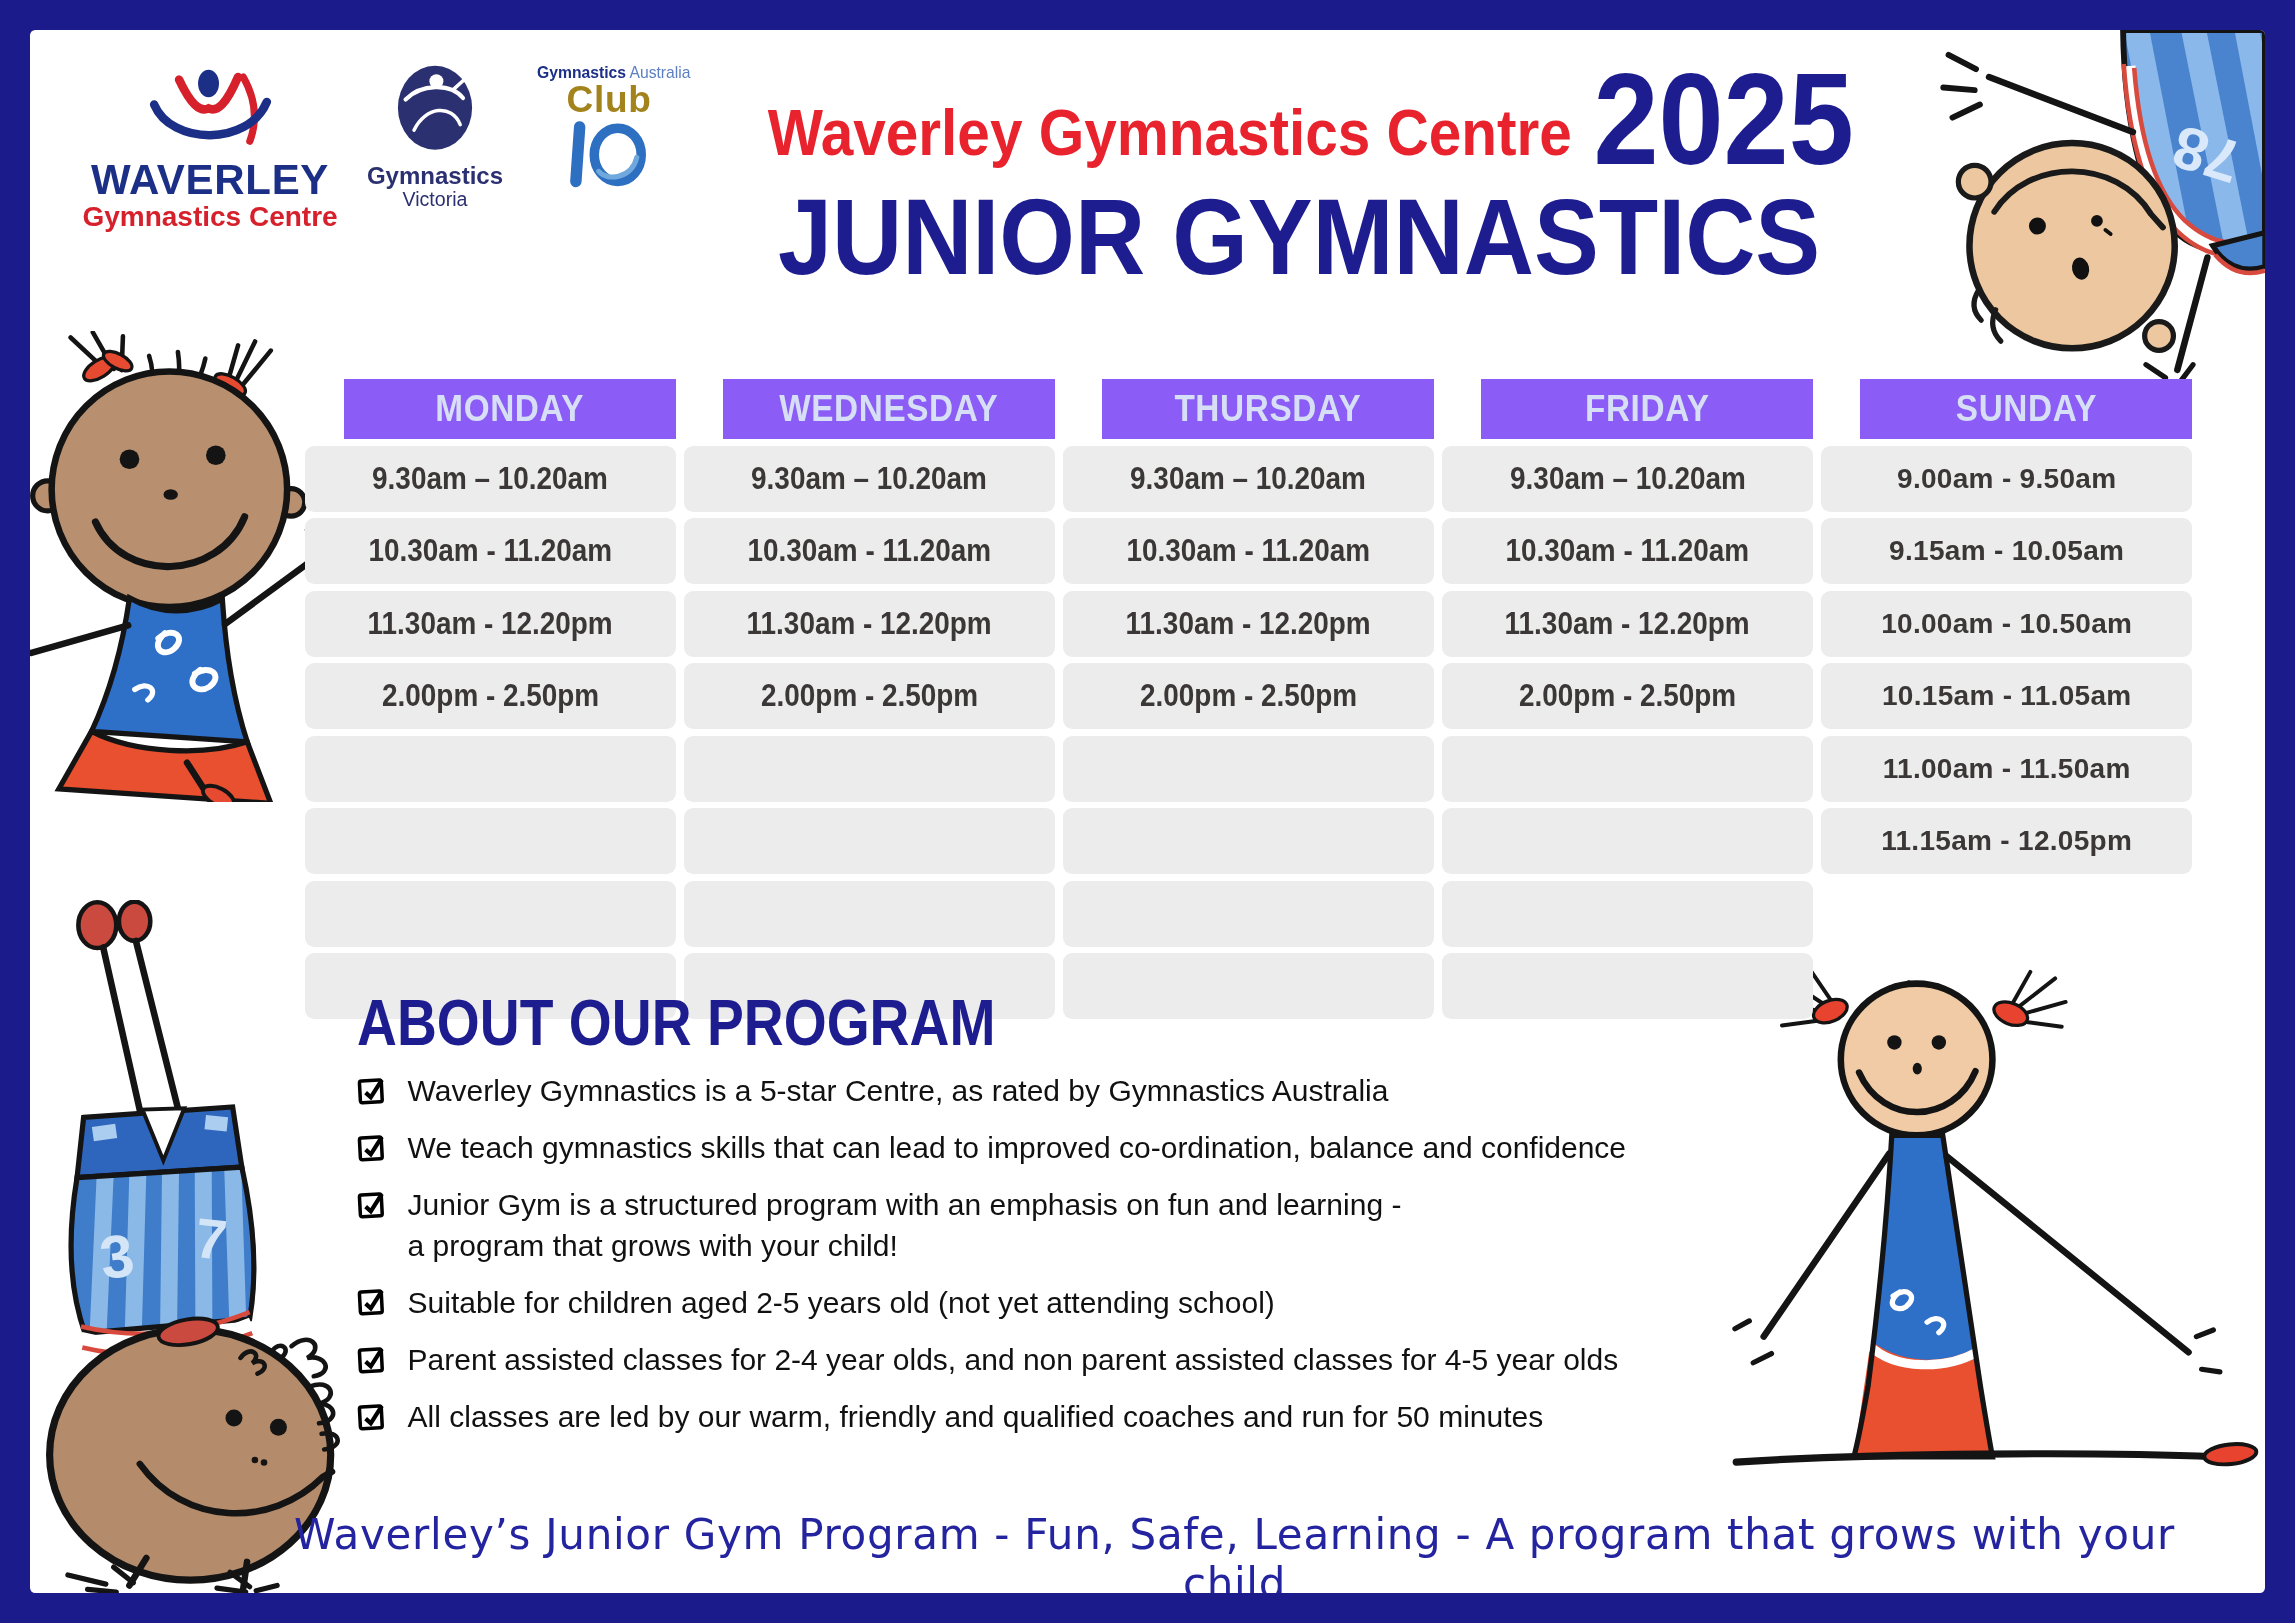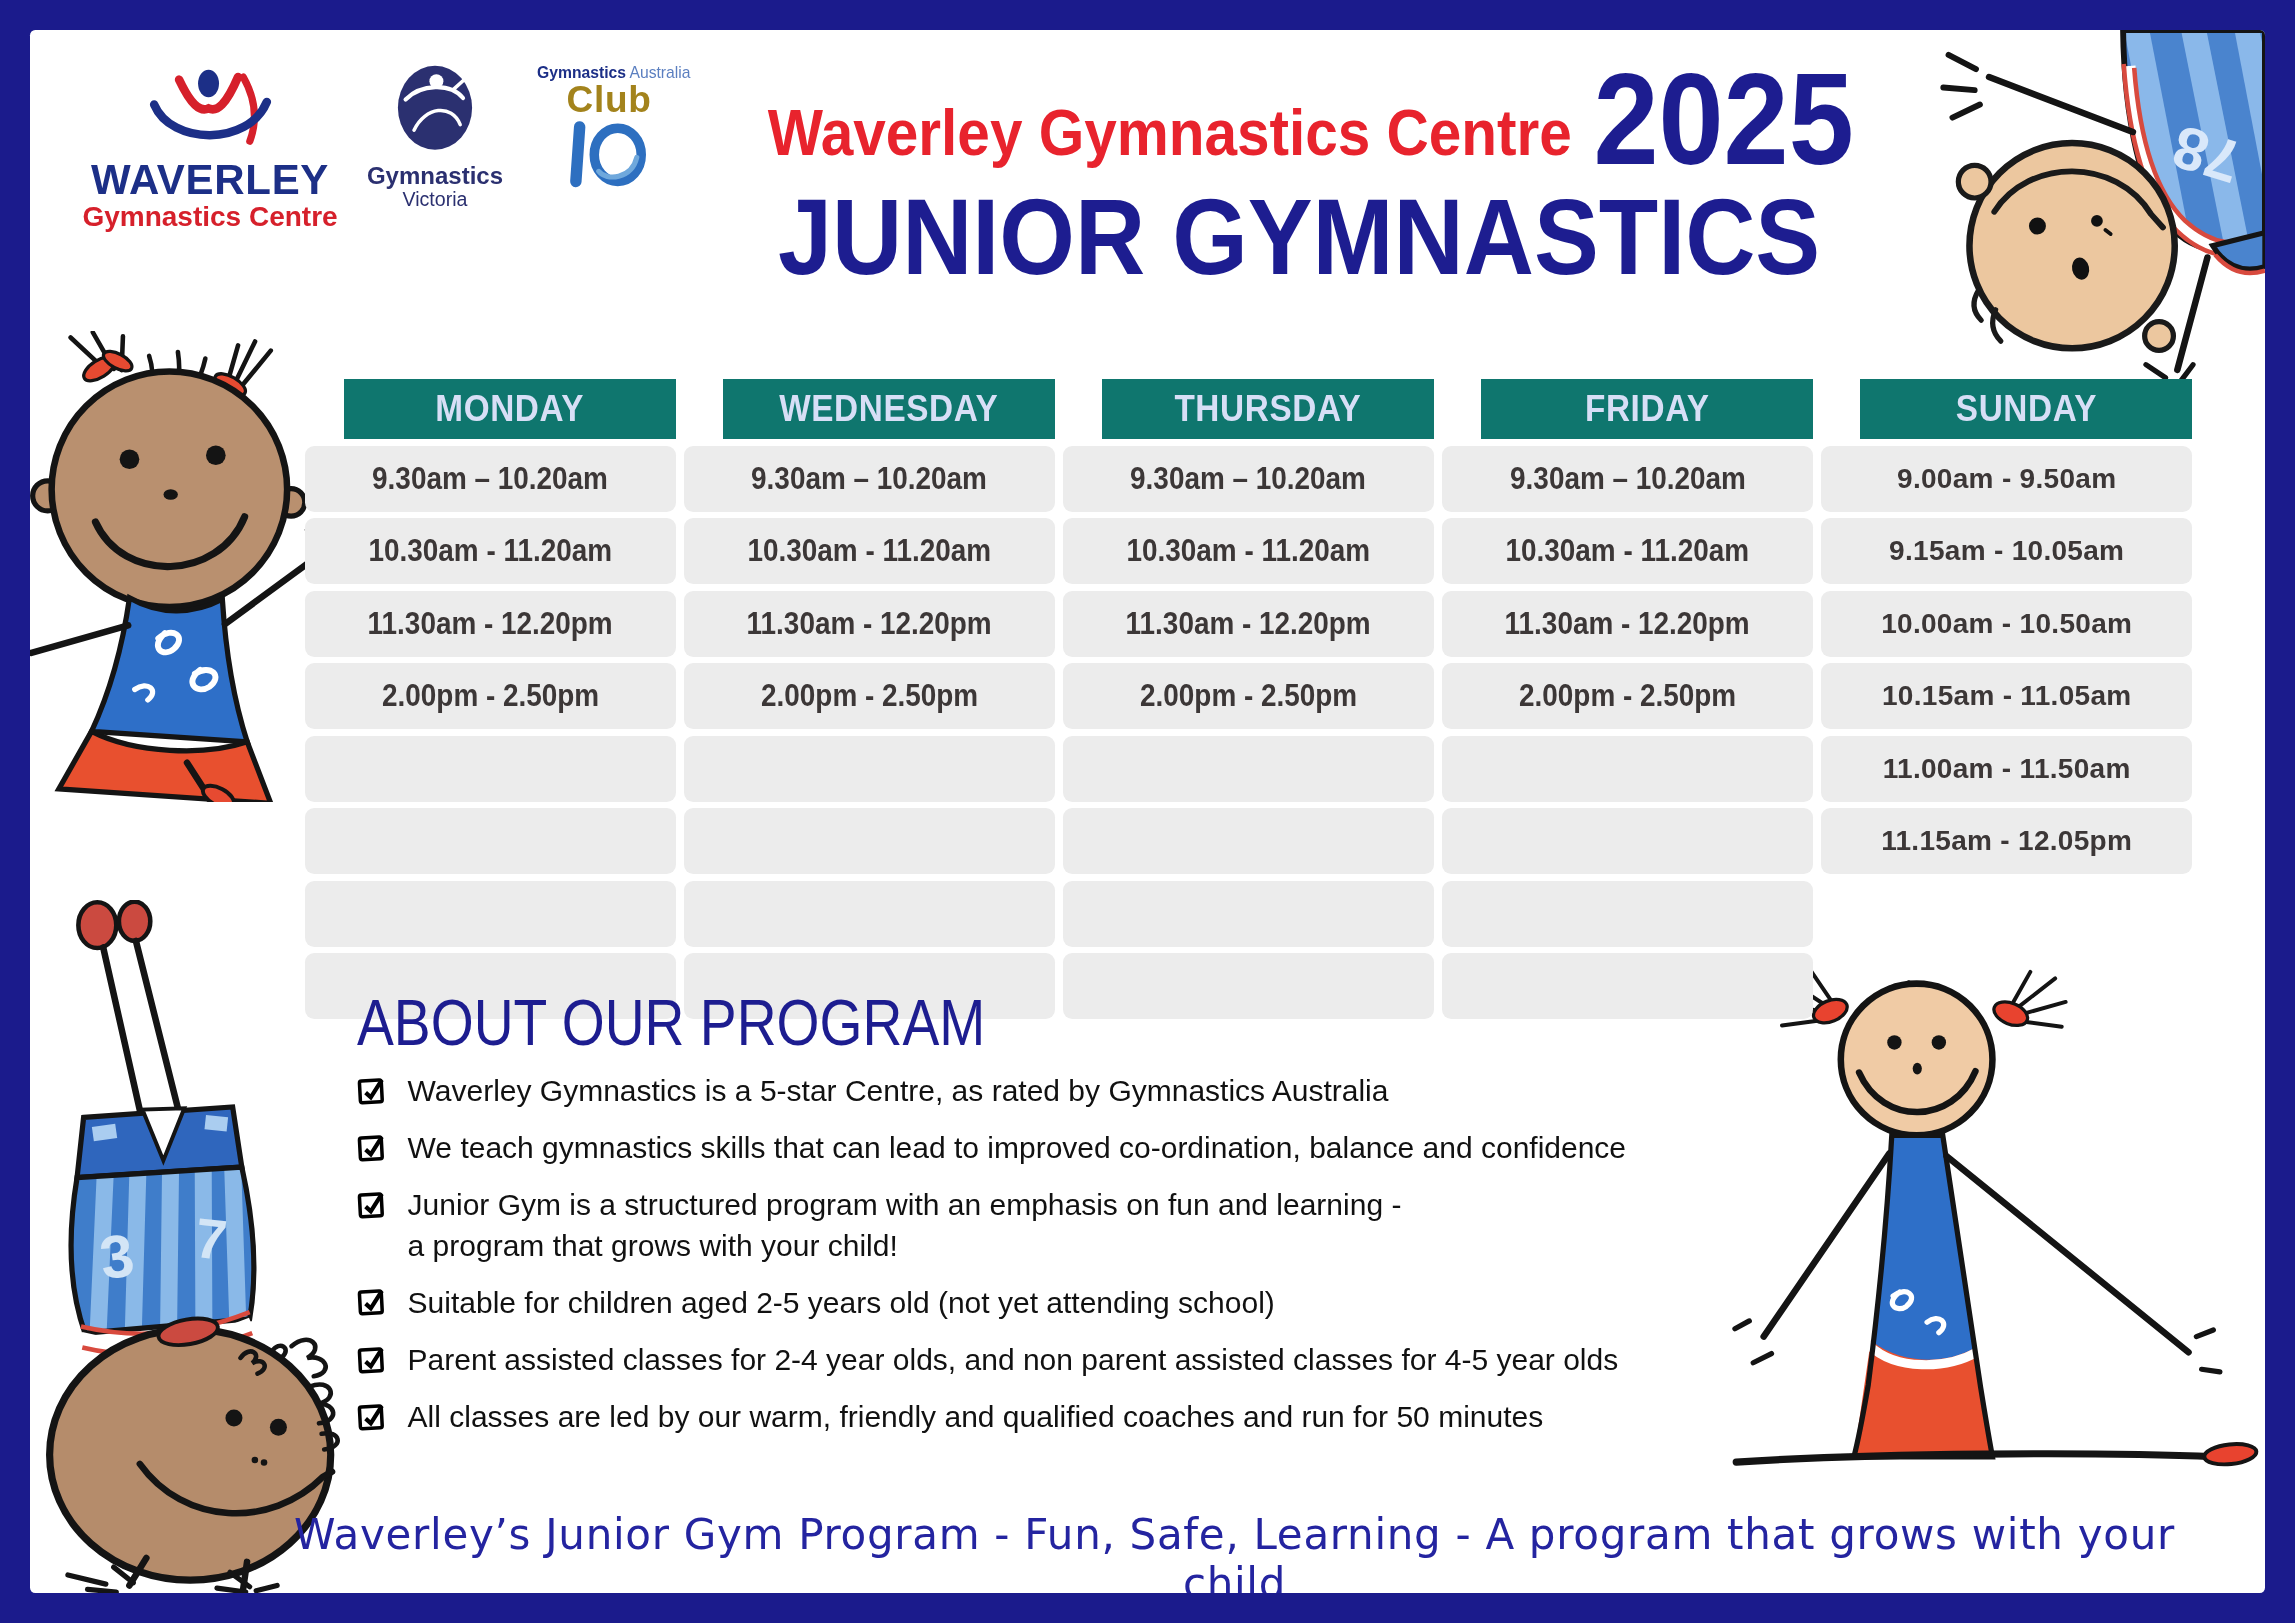--- a/index.html
+++ b/index.html
@@ -23,26 +23,26 @@
   .logo-club10 .club{color:#a3831c;font-weight:bold;font-size:37px;line-height:1.0;letter-spacing:0.7px;}
 
   
   .red-title{left:693px;top:69px;width:837px;text-align:center;color:#e8232d;font-weight:bold;font-size:65px;line-height:1.05;}
   .year{left:1524px;top:18.3px;width:340px;text-align:center;color:#1d1d90;font-weight:bold;font-size:130px;line-height:1.1;}
   .main-title{left:661px;top:145px;width:1217px;text-align:center;color:#1d1d90;font-weight:bold;font-size:108px;line-height:1.15;}
 
   
   .table{left:275px;top:349px;width:1887px;display:grid;grid-template-columns:repeat(5,1fr);column-gap:8.5px;}
   .col{display:flex;flex-direction:column;row-gap:6.5px;}
-  .day-header{height:60px;background:#0f766e;display:flex;align-items:center;justify-content:center;color:#d7dff6;font-weight:bold;font-size:37px;letter-spacing:0.7px;margin-left:39px;}
+  .day-header{height:60px;background:#8b5cf6;display:flex;align-items:center;justify-content:center;color:#d7dff6;font-weight:bold;font-size:37px;letter-spacing:0.7px;margin-left:39px;}
   .cell{height:66px;background:#ececec;border-radius:9.2px;display:flex;align-items:center;justify-content:center;color:#3c3737;font-weight:bold;font-size:31px;}
   .cell.sun{font-size:28px;letter-spacing:0.3px;text-align:center;}
 
   
-  .about-heading{left:327px;top:960px;color:#1d1d90;font-weight:normal;font-size:65px;line-height:1.0;}
+  .about-heading{left:327px;top:960px;color:#1d1d90;font-weight:bold;font-size:65px;line-height:1.0;}
   .bullets{left:327px;top:998px;width:1544px;margin-top:43px;}
   .bullet{display:flex;align-items:flex-start;gap:19.6px;margin-bottom:17px;}
   .bullet .check{flex:0 0 auto;margin-top:2.6px;}
   .bullet-text{font-size:30px;color:#111;line-height:1.34;white-space:pre-line;font-family:"Liberation Sans",sans-serif;}
 
   
   .tagline{left:210px;top:1480px;width:1989px;text-align:center;color:#2424a0;font-size:42px;letter-spacing:0.7px;font-family:"DejaVu Sans",sans-serif;}
 
   
   .ill{pointer-events:none;}

